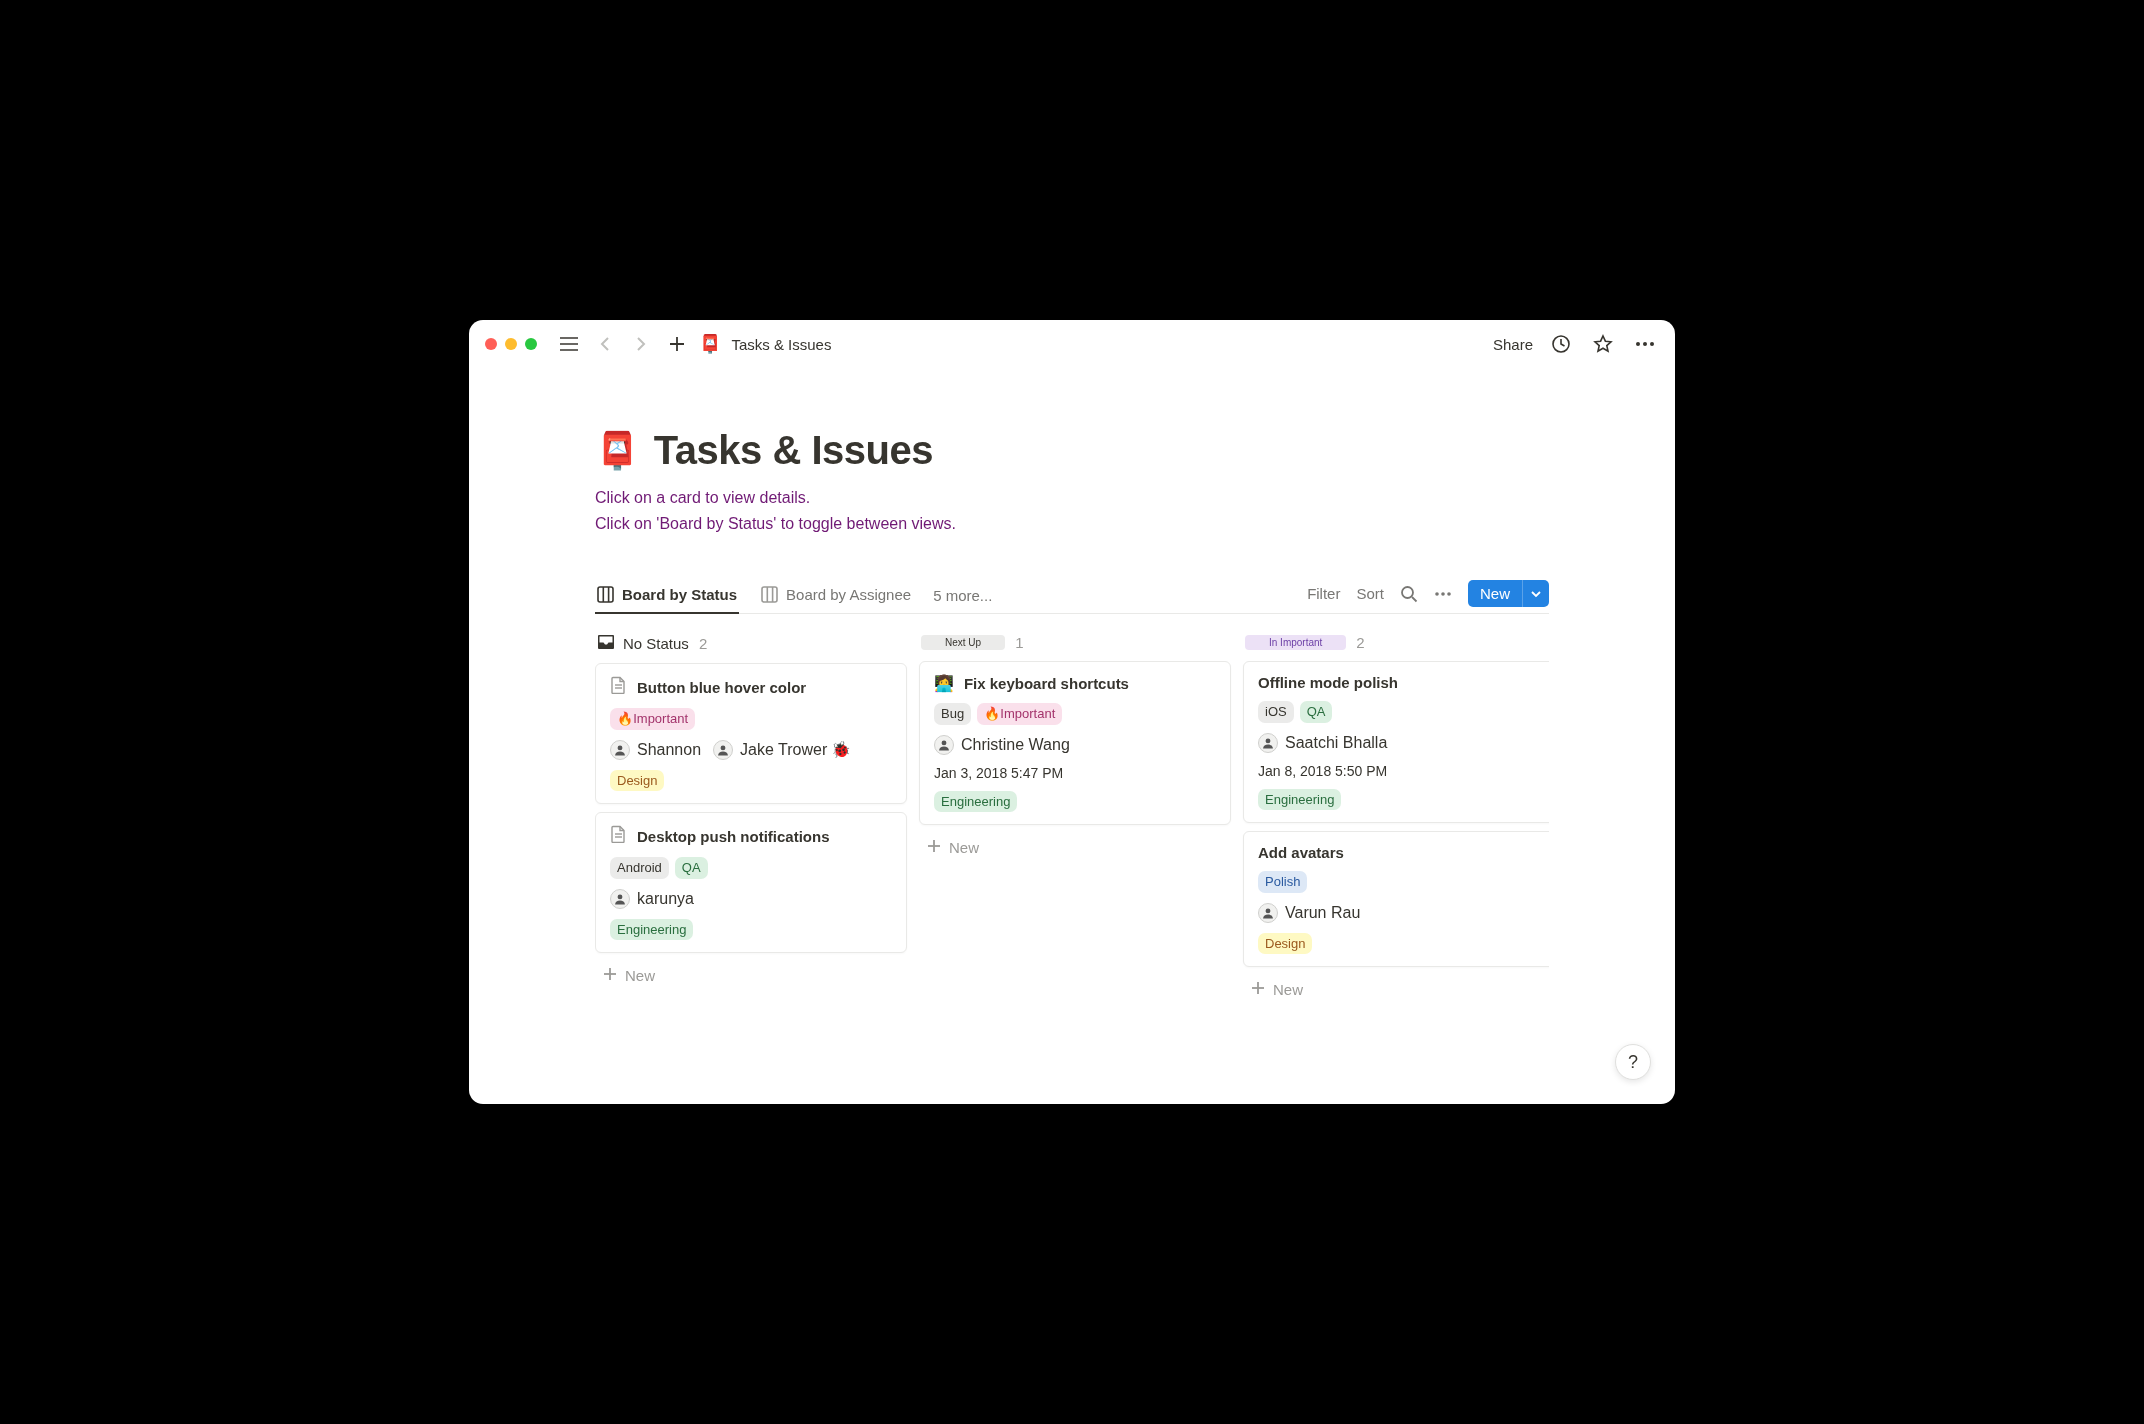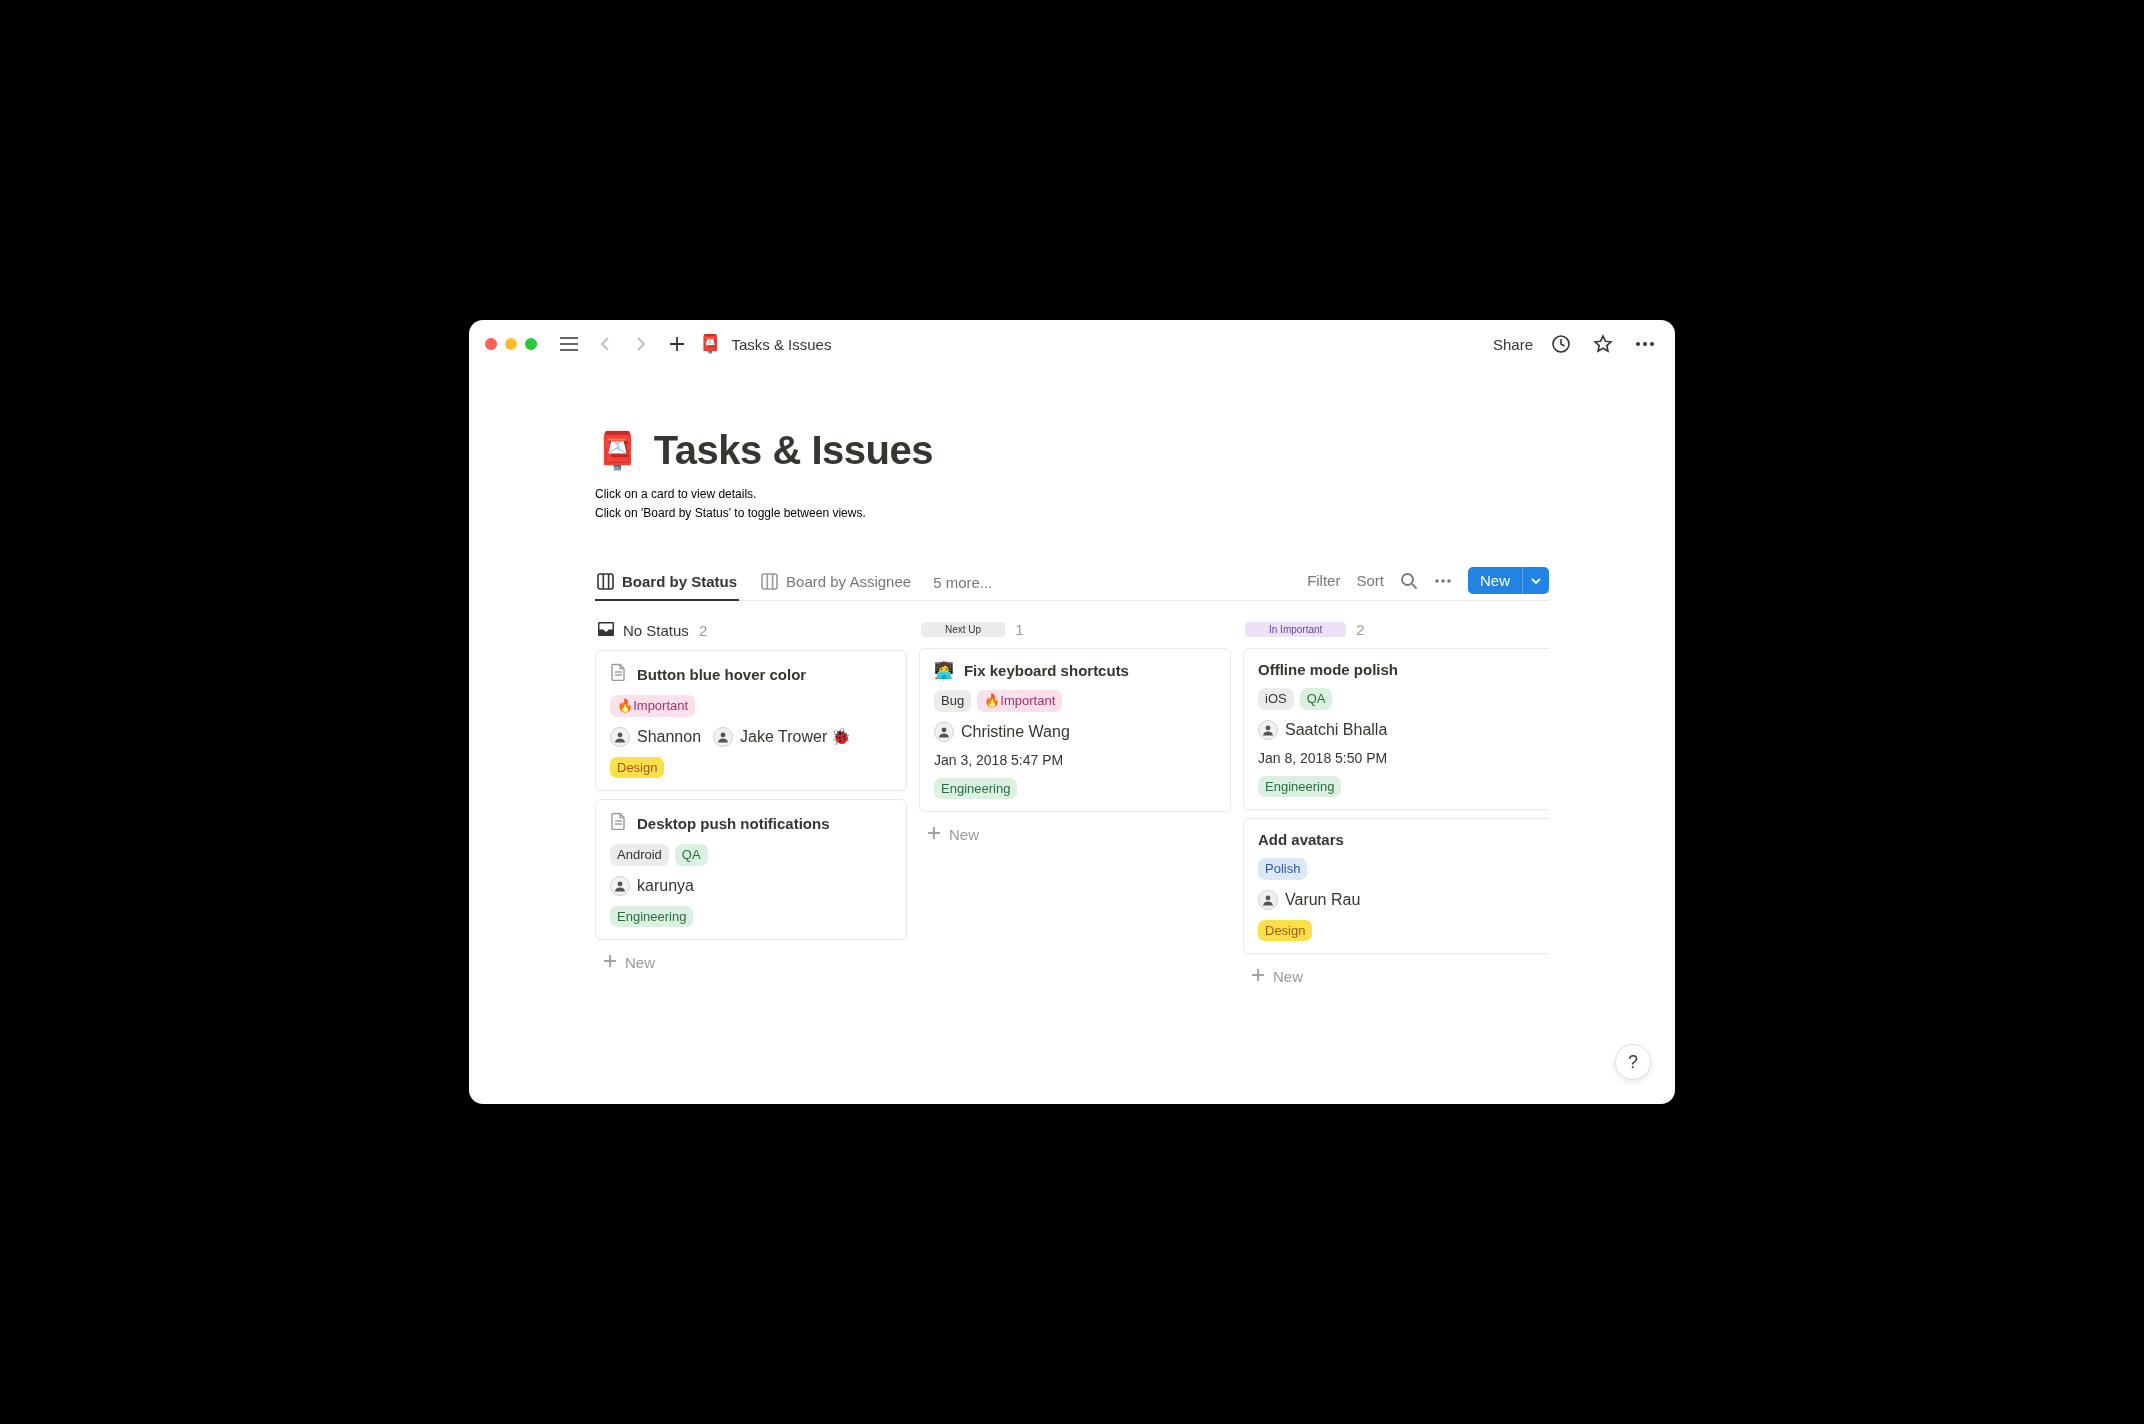--- a/index.html
+++ b/index.html
@@ -47,21 +47,21 @@
   .tb-right { display: flex; align-items: center; gap: 14px; text-align: center; }
   .tb-text-btn { font-size: 15px; color: #37352f; cursor: pointer; }
 
   .content {
     padding: 0 126px;
   }
   .page-header { padding-top: 60px; padding-bottom: 18px; }
   .page-title-row { display: flex; align-items: center; gap: 14px; margin-bottom: 12px; }
   .page-icon { font-size: 36px; }
   .page-title { font-size: 40px; font-weight: 700; color: #37352f; letter-spacing: -0.5px; }
-  .page-desc { font-size: 12px; color: #000000; line-height: 1.6; }
+  .page-desc { font-size: 16px; color: #701a75; line-height: 1.6; }
 
   .view-bar {
     display: flex;
     align-items: center;
     border-bottom: 1px solid #e9e9e7;
     margin-top: 24px;
     gap: 20px;
     position: relative;
   }
   .view-tab {
@@ -175,21 +175,21 @@
     display: flex; align-items: center; justify-content: center;
     font-size: 18px;
     color: #37352f;
     cursor: pointer;
   }
 
   
   .c-default { background: #ebebea; color: #37352f; }
   .c-pink { background: #fae0eb; color: #a3336b; }
   .c-green { background: #dbf0e1; color: #2a6e3f; }
-  .c-orange { background: #fde047; color: #9b5a1e; }
+  .c-orange { background: #fef9c3; color: #9b5a1e; }
   .c-blue { background: #dde8f6; color: #2a5aa0; }
   .c-purple { background: #ece1f6; color: #6c3fa6; }
 
   .board-wrap { margin: 0 126px; overflow: hidden; }
 </style>
 </head>
 <body>
 
 <div class="window">
 

